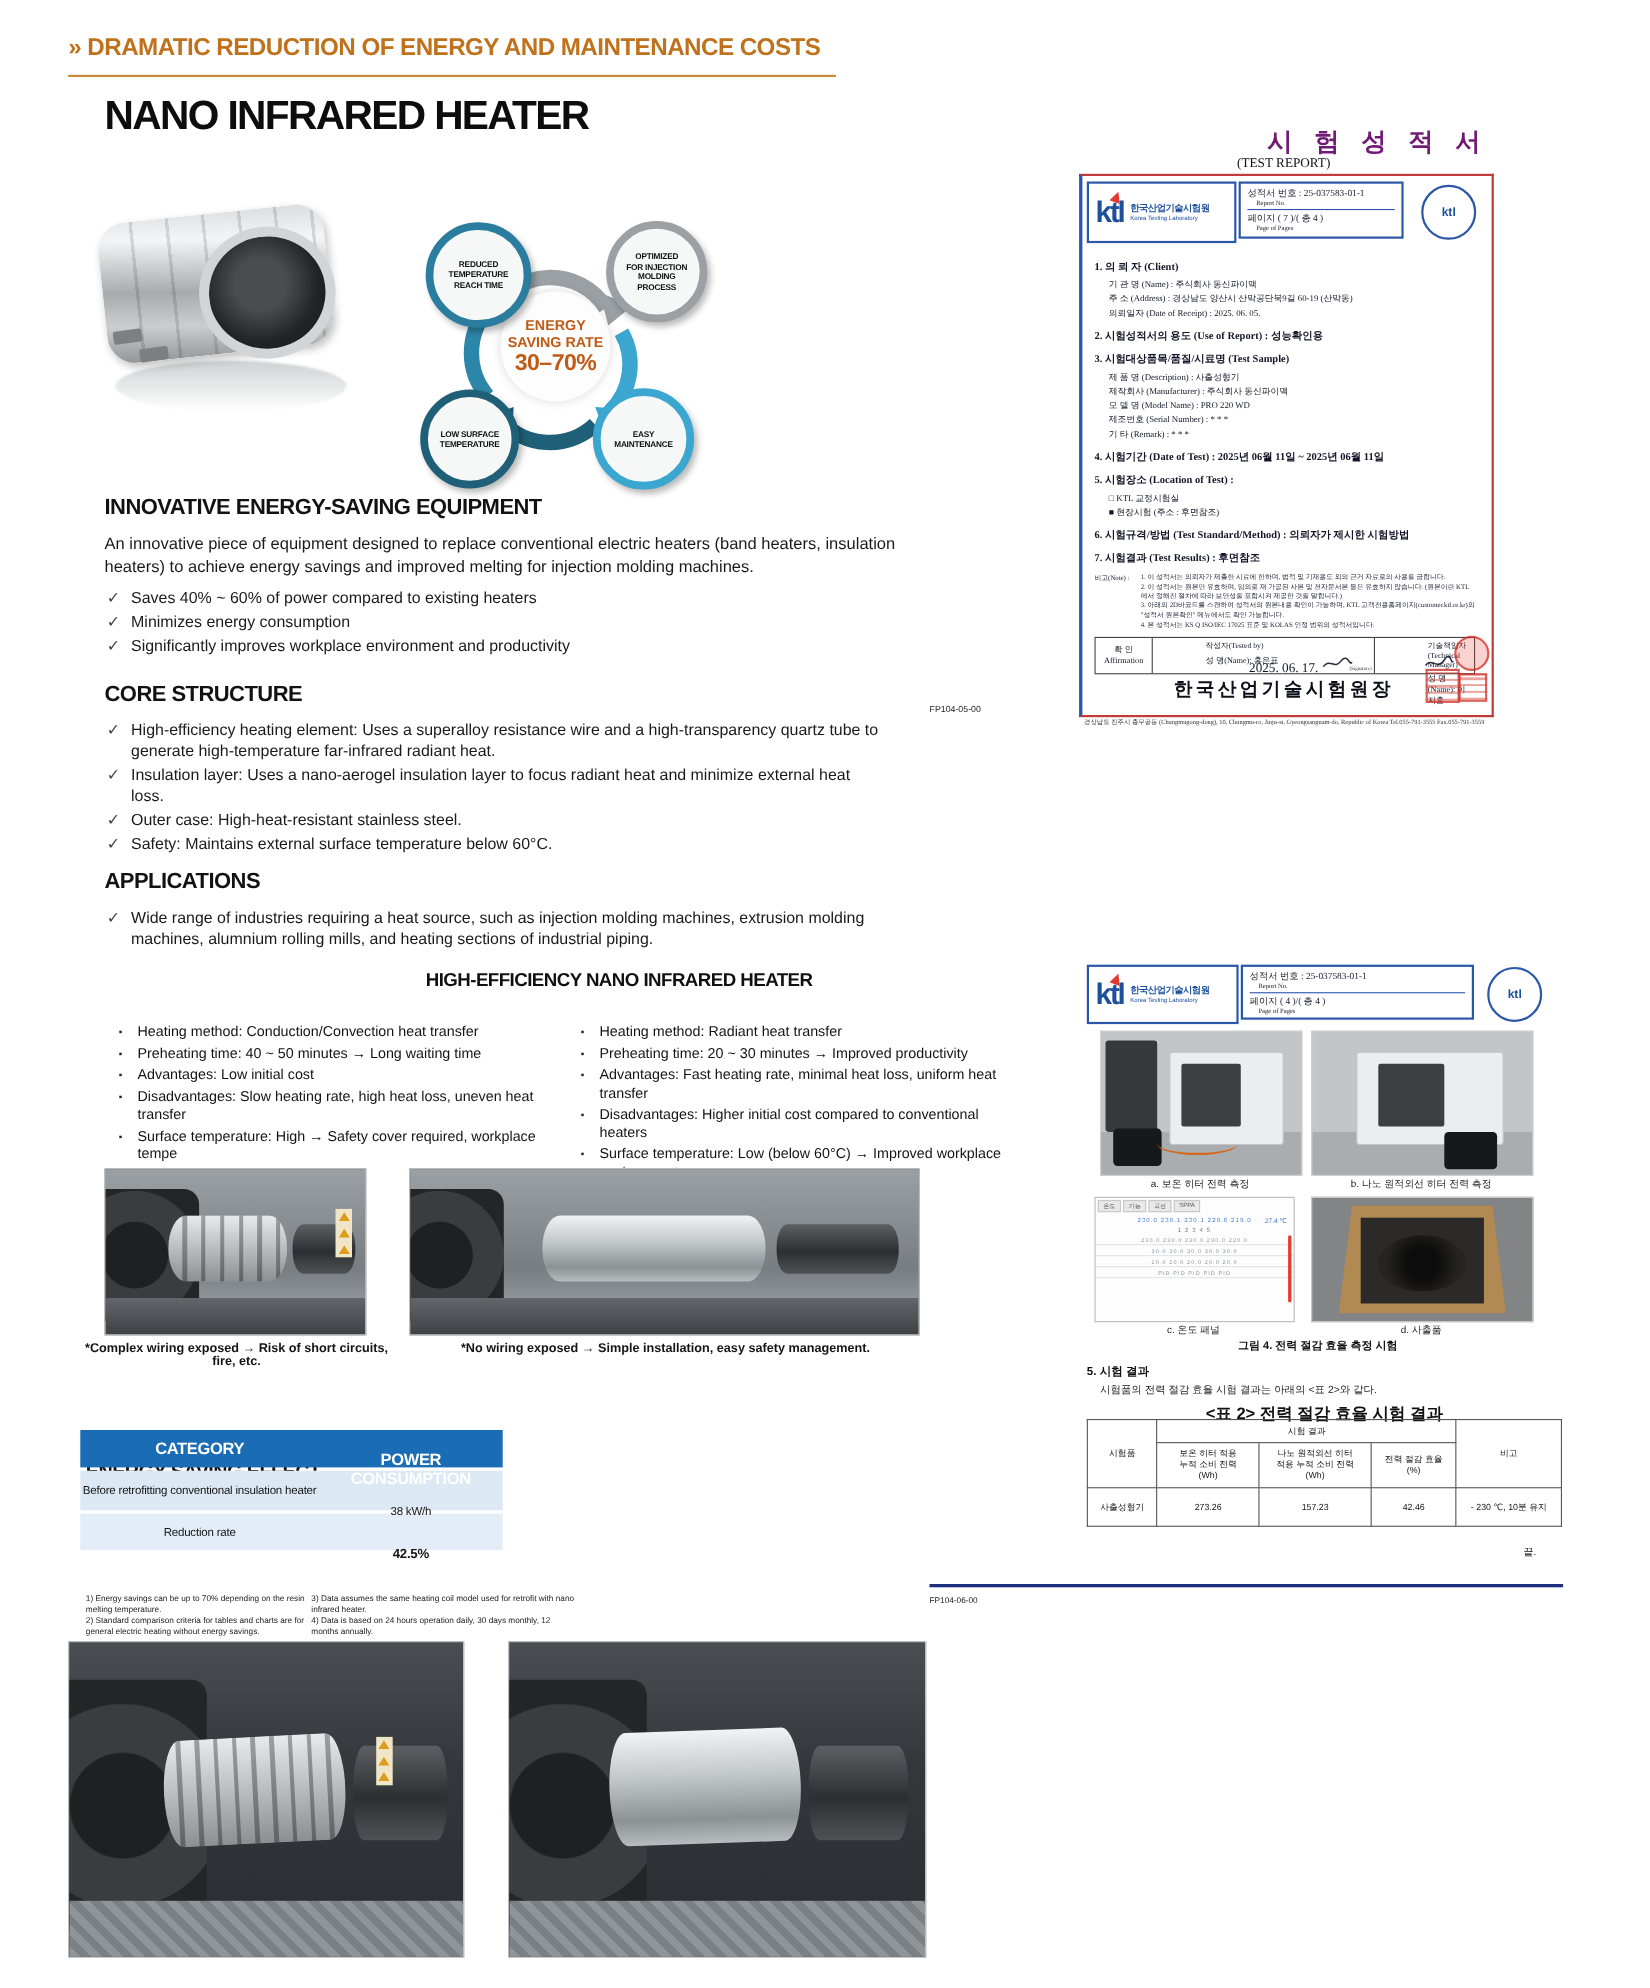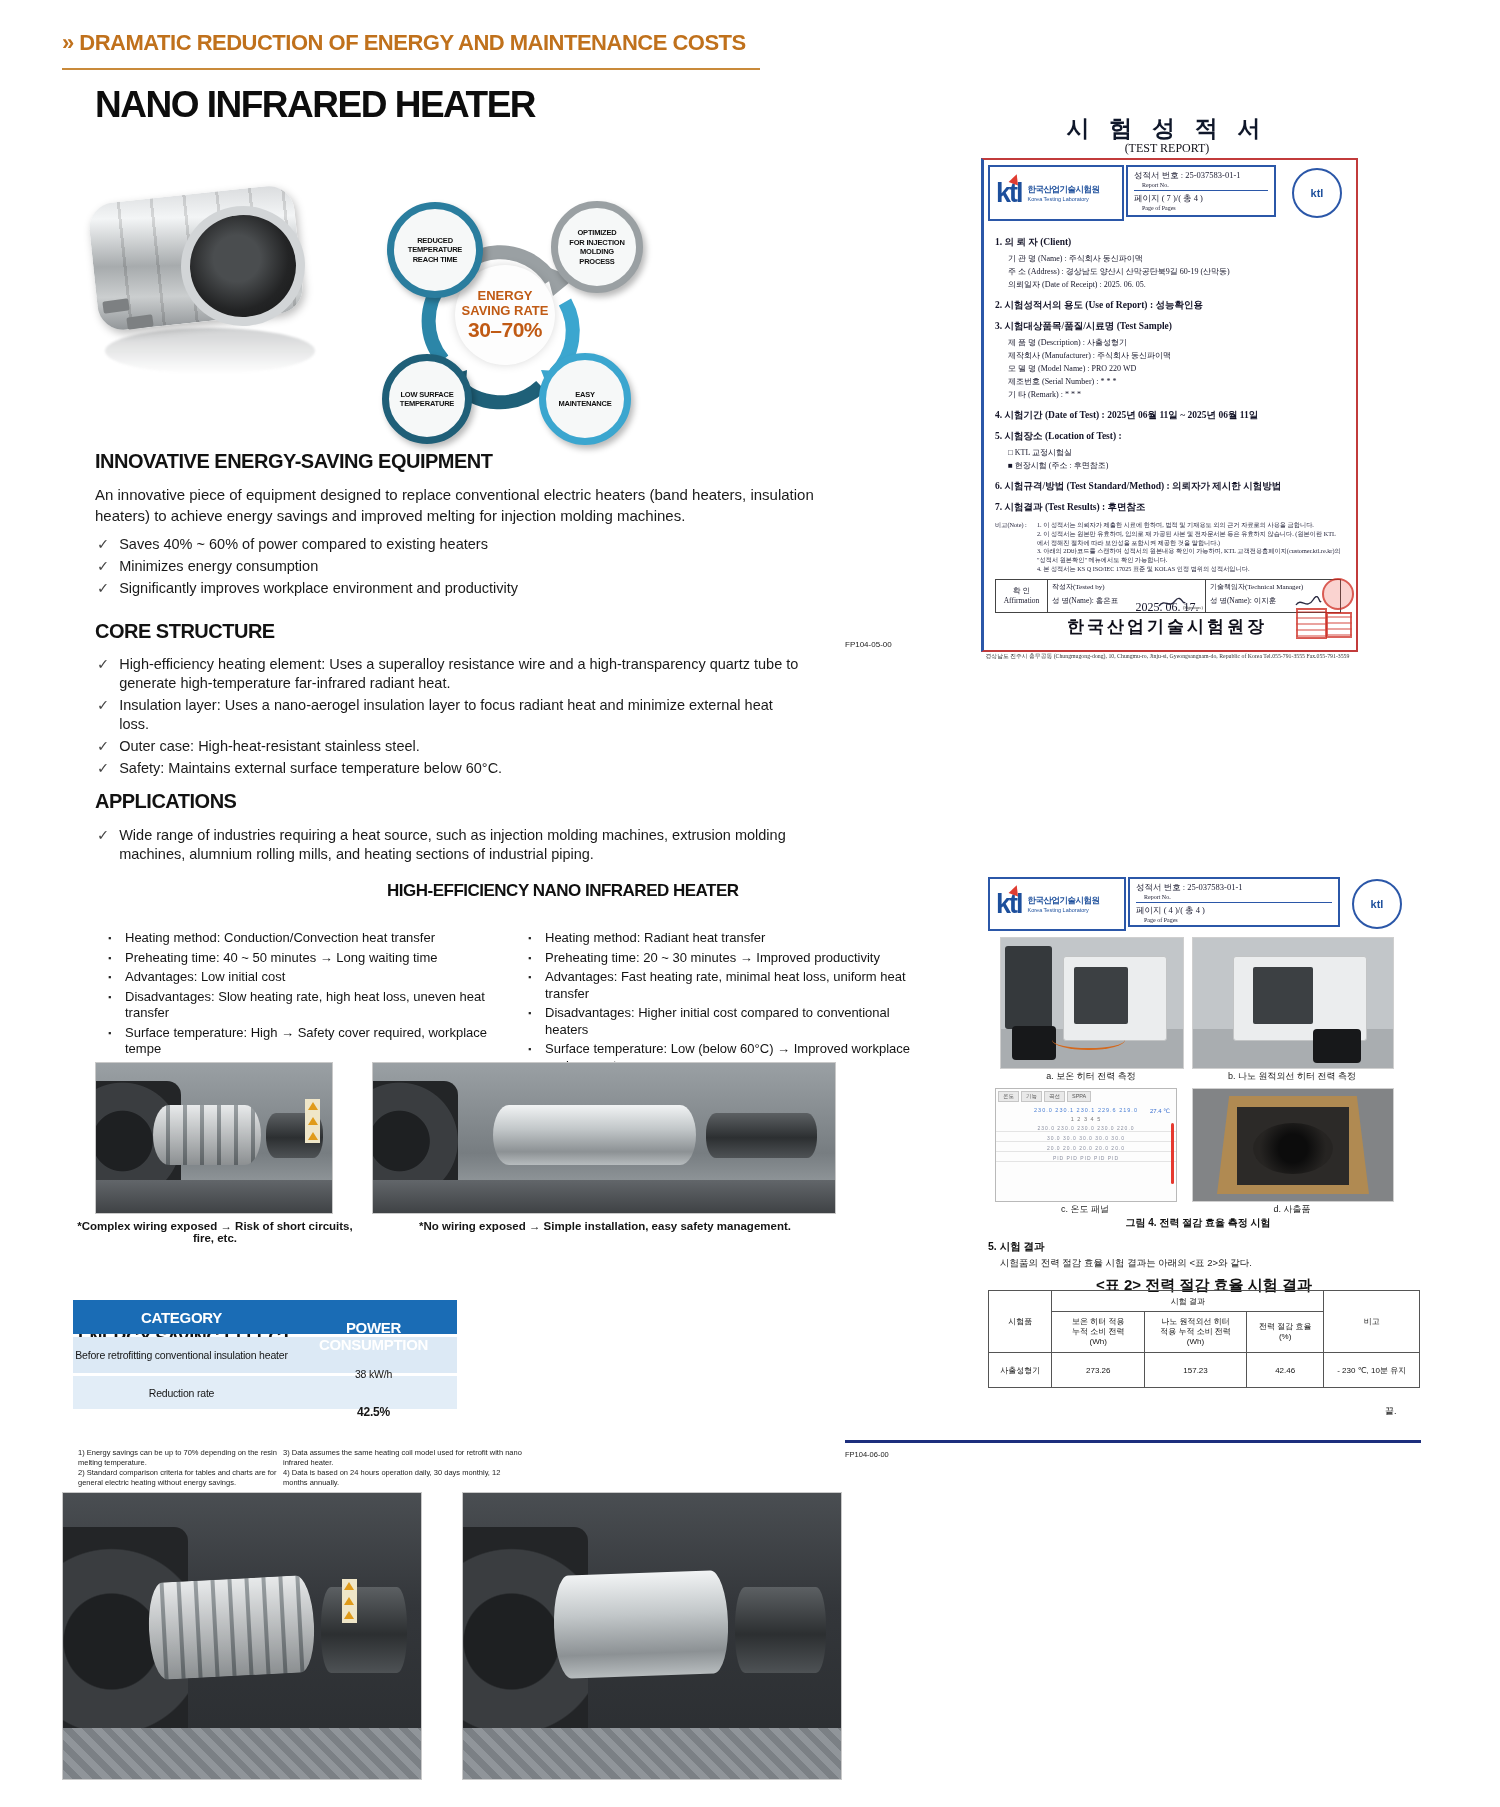--- a/index.html
+++ b/index.html
@@ -51,22 +51,22 @@
   .et-row{display:flex;margin-top:3px;height:36px;align-items:center;}
   .et-c1{width:217px;text-align:center;}
   .et-c2{width:167px;text-align:center;margin-top:38px;}
   .et-row div{font-size:10.5px;letter-spacing:-0.2px;color:#151515;}
   .et-r1{background:#dce9f5;}.et-r2{background:#e9f1f9;}.et-r3{background:#e2edf7;height:33px;}
   .red{color:#cf2127;font-weight:bold;font-size:12px !important;}
   .fn{font-size:7.5px;line-height:10px;color:#222;}
 
   
   .serif{font-family:"Liberation Serif","DejaVu Serif","DejaVu Sans",serif;}
-  .r1-title{left:981px;top:113px;width:372px;text-align:center;font-size:23px;font-weight:bold;
-            letter-spacing:7px;color:#0f172a;}
+  .r1-title{left:981px;top:113px;width:372px;text-align:right;font-size:23px;font-weight:bold;
+            letter-spacing:7px;color:#701a75;}
   .r1-sub{left:981px;top:141px;width:372px;text-align:center;font-size:12px;color:#101018;}
   .r1-box{left:981px;top:158px;width:372px;height:490px;border:2px solid #c23b3b;border-left:3px solid #2b57a8;background:#fff;}
   .hd-box{border:2px solid #2b57a8;background:#fff;}
   .ktl-inner{display:flex;align-items:center;gap:6px;padding:4px 6px;height:100%;box-sizing:border-box;}
   .ktl-t{font-weight:bold;font-size:27px;color:#1d4f9c;letter-spacing:-2px;line-height:1;position:relative;}
   .ktl-tri{position:absolute;width:0;height:0;border-left:5px solid transparent;border-right:5px solid transparent;
            border-bottom:10px solid #e03c31;transform:rotate(20deg);}
   .ktl-kr{font-size:8.5px;font-weight:bold;color:#1d4f9c;letter-spacing:-0.5px;}
   .ktl-en{font-size:5.5px;color:#1d4f9c;}
   .hd-mid{padding:3px 6px;box-sizing:border-box;}
@@ -74,21 +74,21 @@
   .hd-en{font-size:6px;color:#1a1a30;margin-left:8px;}
   .hd-div{height:1px;background:#2b57a8;margin:2px 0;}
   .seal{border-radius:50%;border:2px solid #2b57a8;display:flex;align-items:center;justify-content:center;
         font-weight:bold;color:#1d4f9c;font-size:11px;background:#fff;}
   .r1c{left:995px;top:228px;width:346px;color:#141428;}
   .r1c .st{font-size:9.5px;font-weight:bold;margin:8px 0 3px 0;}
   .r1c .ln{font-size:8px;line-height:13px;padding-left:13px;}
   .notebox{display:flex;gap:4px;margin-top:7px;}
   .notebox .nl{font-size:6.2px;flex:0 0 38px;color:#22223a;}
   .notebox .nt{font-size:6.2px;line-height:8.8px;color:#22223a;}
-  .affirm{display:flex;border:1px solid #444;margin-top:5px;height:32px;}
+  .affirm{display:flex;border:1px solid #444;margin-top:5px;height:32px;gap:44px;}
   .affirm .ac{border-right:1px solid #444;box-sizing:border-box;padding:2px 4px;position:relative;}
   .affirm .ac:last-child{border-right:none;}
   .af-l{width:52px;font-size:7.5px;text-align:center;display:flex;align-items:center;justify-content:center;}
   .af-m{width:158px;}.af-r{flex:1;}
   .af-t{font-size:7px;}.af-n{font-size:7.5px;margin-top:4px;}
   .sig{position:absolute;right:18px;bottom:2px;}
   .siglab{position:absolute;right:2px;bottom:2px;font-size:4.5px;color:#333;}
   .r1-date{left:981px;top:600px;width:372px;text-align:center;font-size:12px;color:#141428;}
   .r1-org{left:981px;top:615px;width:372px;text-align:center;font-size:17px;font-weight:bold;letter-spacing:3px;color:#0e0e1a;}
   .stamp-sq{border:2.5px solid rgba(205,40,30,.85);background:

